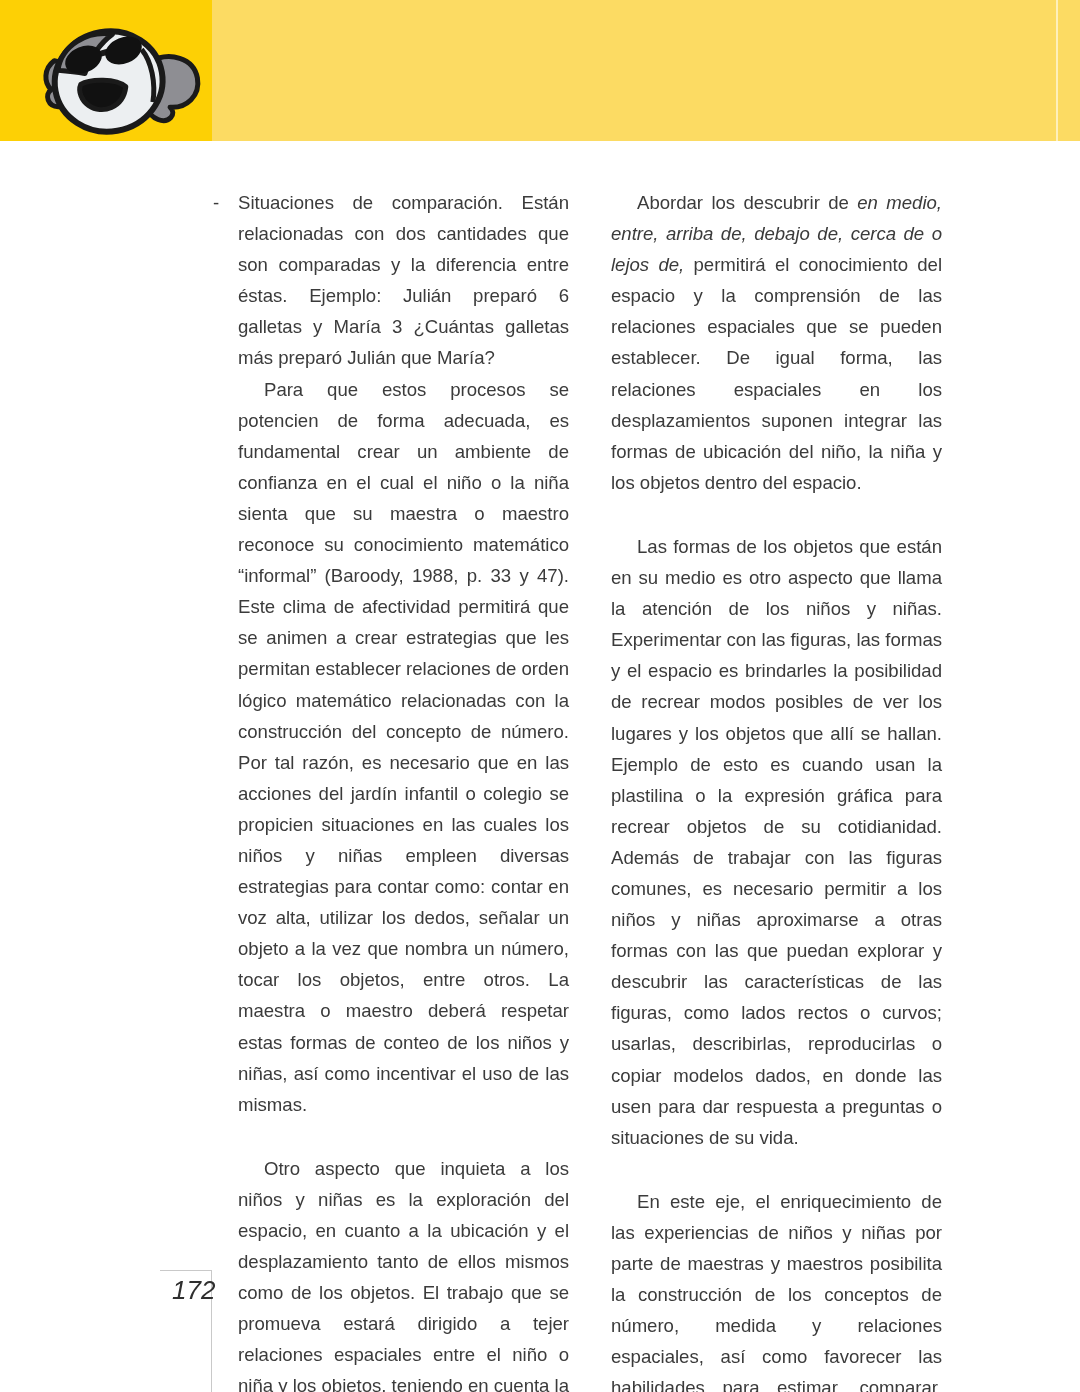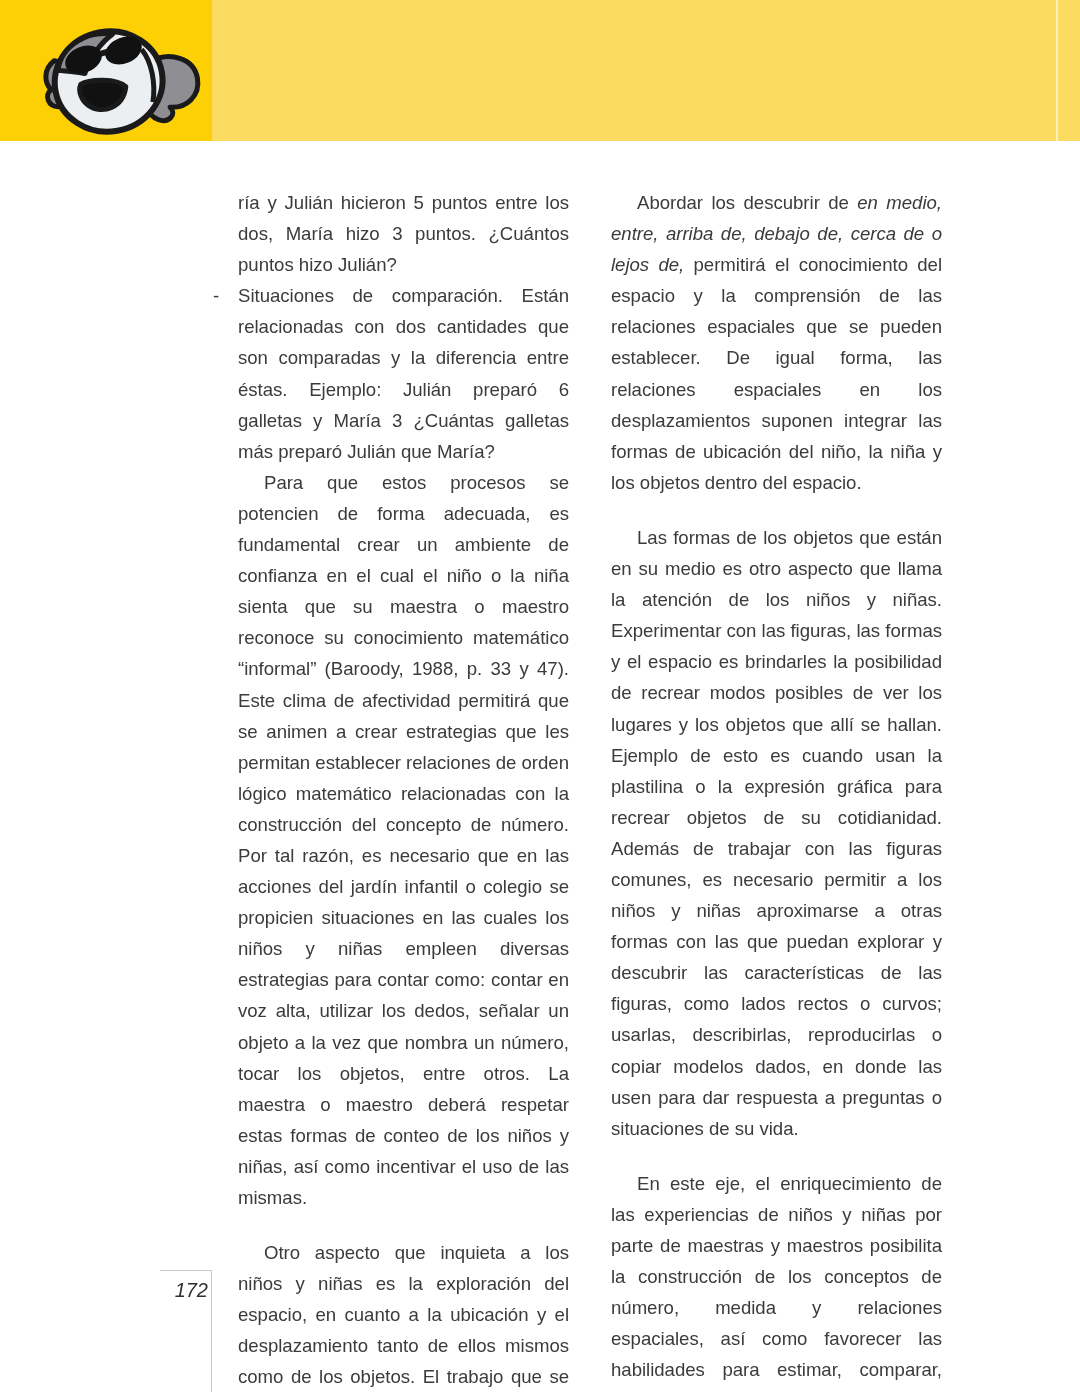--- a/index.html
+++ b/index.html
@@ -78,21 +78,21 @@
   #column-left  { left: 238px; }
   #column-right { left: 611px; }
 
   .para {
     margin: 0 0 0 0;
     text-align: justify;
     text-justify: inter-word;
     hyphens: manual;
   }
   .para.indent { text-indent: 26px; }
-  .para.gap    { margin-top: 24px; }
+  .para.gap    { margin-top: 33px; }
 
   
   .dash-item {
     position: relative;
     text-align: justify;
     margin: 0;
   }
   .dash-item .dash-mark {
     position: absolute;
     left: -25px;
@@ -119,21 +119,21 @@
     height: 122px;
     background: #c9c9c9;
   }
   #folio-number {
     position: absolute;
     left: 172px;
     top: 1277px;
     width: 36px;
     text-align: right;
     font-style: italic;
-    font-size: 20px;
+    font-size: 26px;
     line-height: 26px;
     color: #2f2f2f;
   }
 </style>
 </head>
 <body>
 
 <div id="header-band">
   <div id="header-light-band"></div>
   <div id="header-accent-block"></div>
@@ -161,21 +161,20 @@
 
       <path d="M56 62 C66 58 92 62 100 72 C94 92 72 96 60 84 C54 78 52 68 56 62 Z" fill="#111111" stroke="#1a1a1a" stroke-width="5" stroke-linejoin="round"></path>
     </g>
   </svg>
 </div>
 
 <div id="content">
 
   <div class="column" id="column-left">
 
-    <p class="para">ría y Julián hicieron 5 puntos entre los dos, María hizo 3 puntos. ¿Cuántos puntos hizo Julián?</p>
 
     <div class="dash-item" style="margin-top:0">
       <span class="dash-mark">-</span>
       <span class="dash-body">Situaciones de comparación. Están relacionadas con dos cantidades que son comparadas y la diferencia entre éstas. Ejemplo: Julián preparó 6 galletas y María 3 ¿Cuántas galletas más preparó Julián que María?</span>
     </div>
 
     <p class="para indent">Para que estos procesos se potencien de forma adecuada, es fundamental crear un ambiente de confianza en el cual el niño o la niña sienta que su maestra o maestro reconoce su conocimiento matemático “informal” (Baroody, 1988, p. 33 y 47). Este clima de afectividad permitirá que se animen a crear estrategias que les permitan establecer relaciones de orden lógico matemático relacionadas con la construcción del concepto de número. Por tal razón, es necesario que en las acciones del jardín infantil o colegio se propicien situaciones en las cuales los niños y niñas empleen diversas estrategias para contar como: contar en voz alta, utilizar los dedos, señalar un objeto a la vez que nombra un número, tocar los objetos, entre otros. La maestra o maestro deberá respetar estas formas de conteo de los niños y niñas, así como incentivar el uso de las mismas.</p>
 
     <p class="para indent gap">Otro aspecto que inquieta a los niños y niñas es la exploración del espacio, en cuanto a la ubicación y el desplazamiento tanto de ellos mismos como de los objetos. El trabajo que se promueva estará dirigido a tejer relaciones espaciales entre el niño o niña y los objetos, teniendo en cuenta la ubicación y posición de éstos en un lugar determinado. Inicialmente, como se aborda en la dimensión corporal, este trabajo se desarrolla teniendo como referencia el cuerpo del niño y la niña, así es necesario tener en cuenta sus puntos de vista sobre las relaciones que establecen con otras personas u objetos.  Paulatinamente se emplean otros puntos como eje, que dependerán ya no de su cuerpo sino de los objetos, otras personas y los lugares en sí.</p>
   </div>

